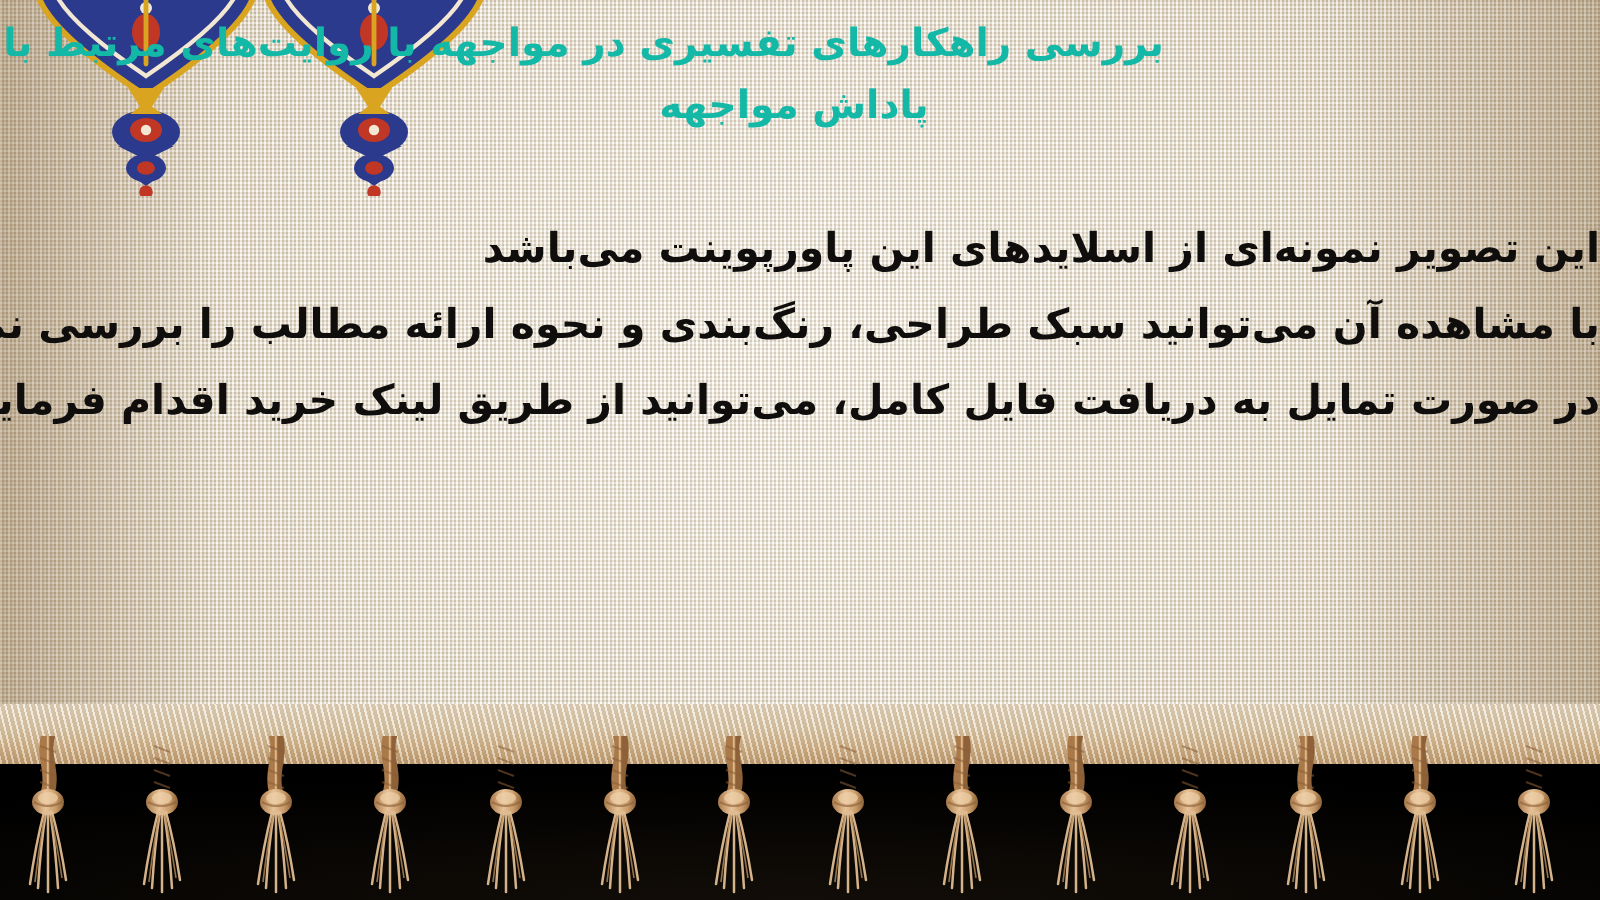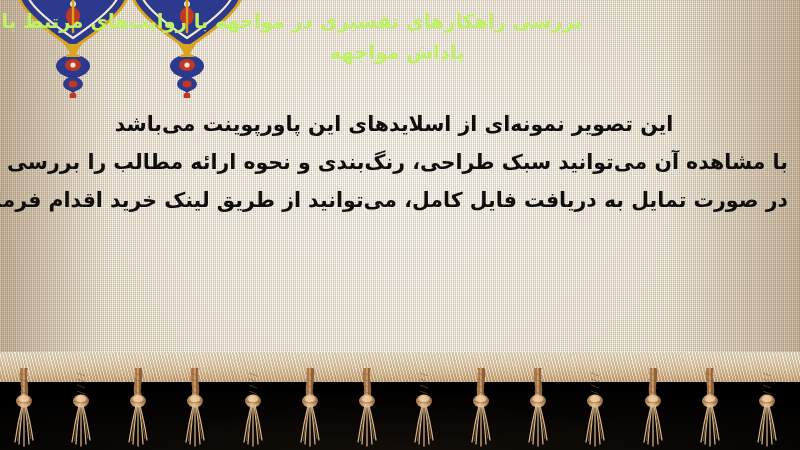--- a/index.html
+++ b/index.html
@@ -71,32 +71,32 @@
     right: 18px;
     top: 6px;
     width: 770px;
     text-align: center;
     direction: rtl;
   }
   .title-line {
     font-size: 19.5px;
     line-height: 31px;
     font-weight: bold;
-    color: #bef264;
+    color: #14b8a6;
     white-space: nowrap;
     letter-spacing: 0px;
   }
   .title-line.l1 { padding-right: 200px; }
 
   .body-block {
     position: absolute;
-    left: 0;
+    left: 12px;
     top: 105px;
     width: 788px;
-    text-align: center;
+    text-align: right;
     direction: rtl;
   }
   .body-line {
     font-size: 20.5px;
     line-height: 38px;
     font-weight: bold;
     color: #100e0c;
     white-space: nowrap;
   }
 

